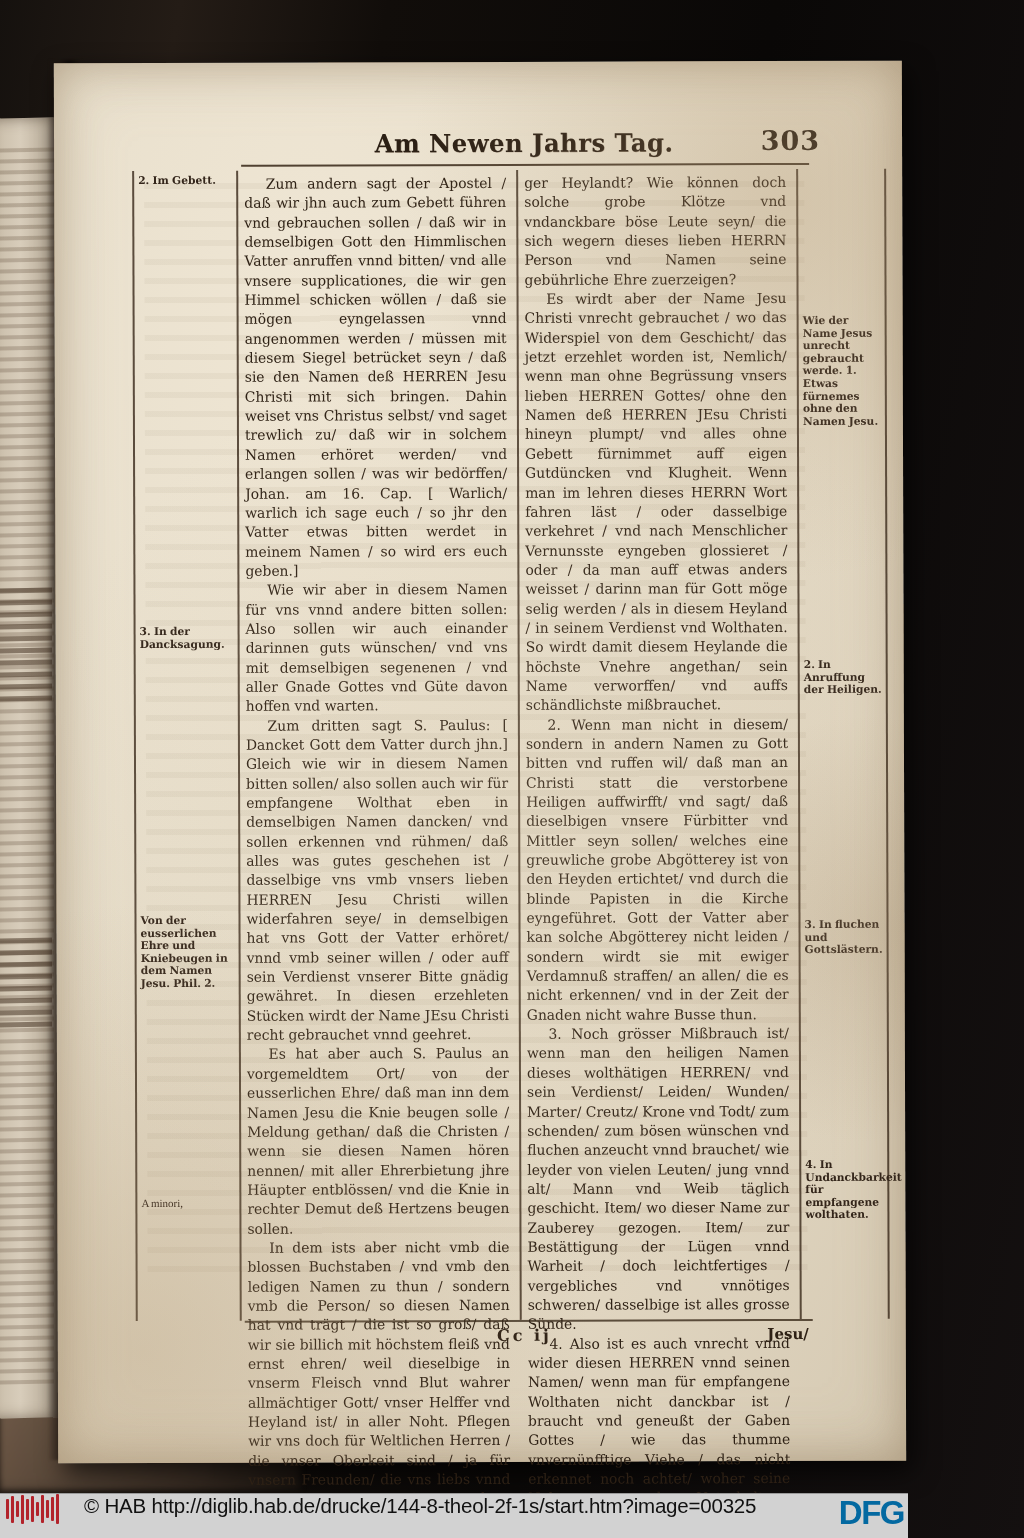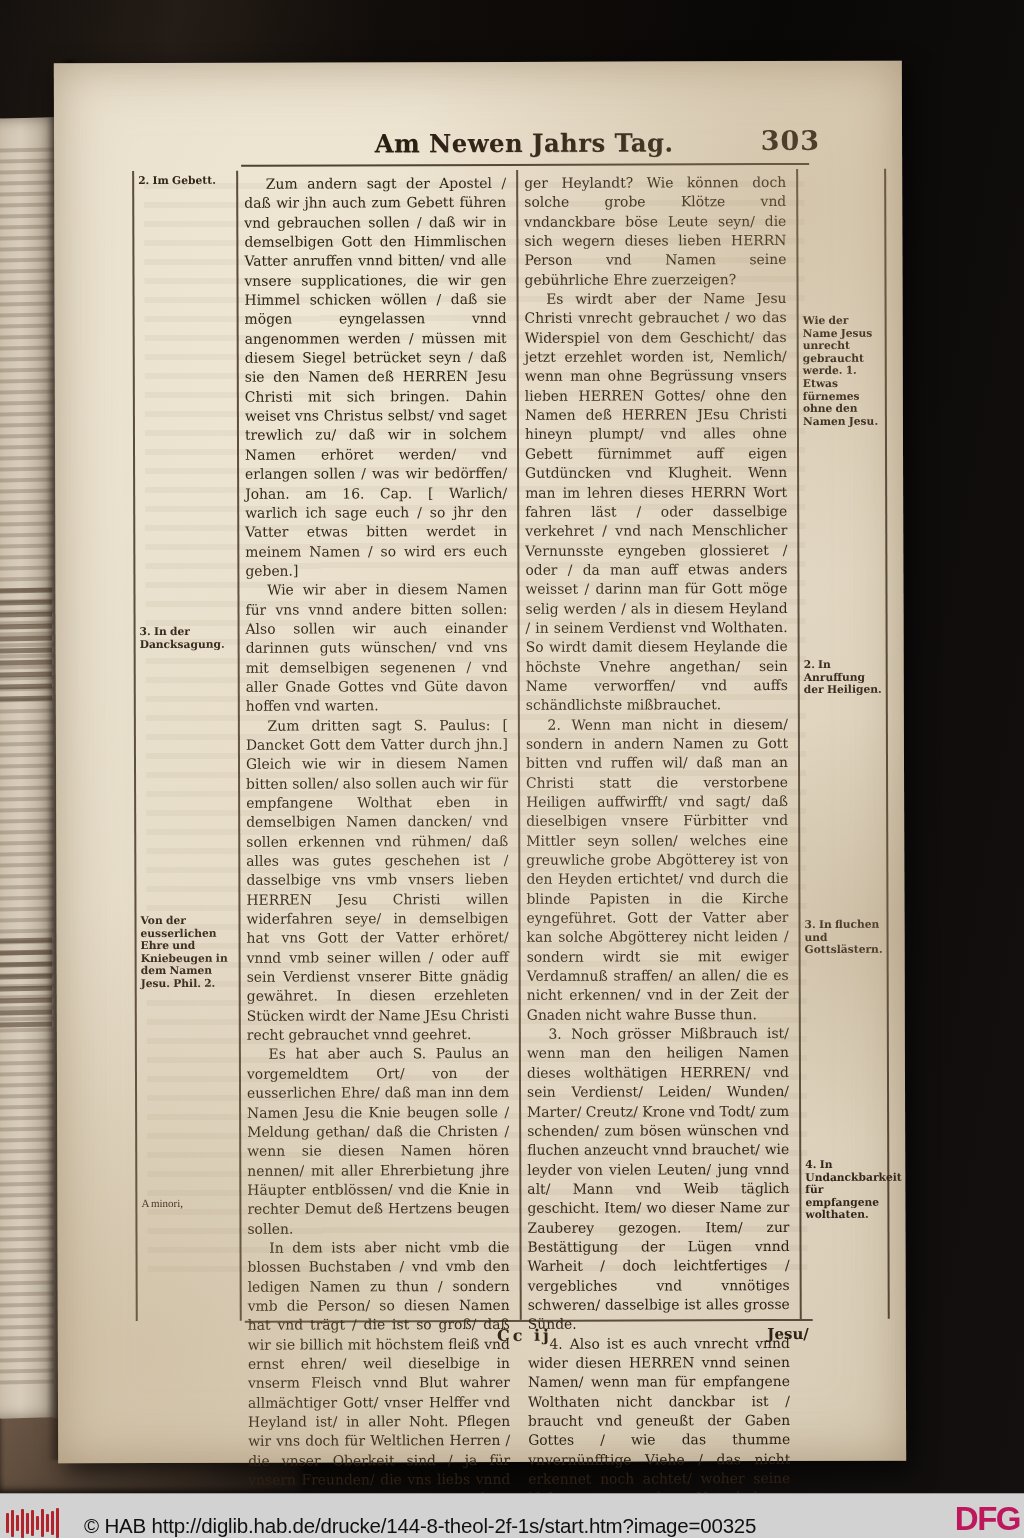--- a/index.html
+++ b/index.html
@@ -271,25 +271,25 @@
       rgba(0,0,0,0) 6px,
       rgba(0,0,0,0) 19px);
     pointer-events: none;
     mix-blend-mode: multiply;
   }
 
   
   .footer {
     position: absolute;
     left: 0; bottom: 0;
-    width: 1024px;
+    width: 908px;
     height: 44px;
     background: #d2d2d2;
     display: flex;
-    align-items: flex-end;
+    align-items: flex-start;
     border-top: 1px solid #9a9a9a;
   }
   .barcode {
     width: 56px; height: 30px;
     margin-left: 6px;
     flex: none;
     display: flex;
     align-items: center;
     gap: 2px;
   }
@@ -305,21 +305,21 @@
     font-size: 20.5px;
     color: #111;
     letter-spacing: -.2px;
     white-space: nowrap;
     padding-left: 22px;
   }
   .dfg {
     font-family: "Liberation Sans", sans-serif;
     font-size: 33px;
     font-weight: 700;
-    color: #be185d;
+    color: #0369a1;
     letter-spacing: -1.5px;
     padding-right: 4px;
     flex: none;
   }
 </style>
 </head>
 <body>
 
 <div id="scan">
 

